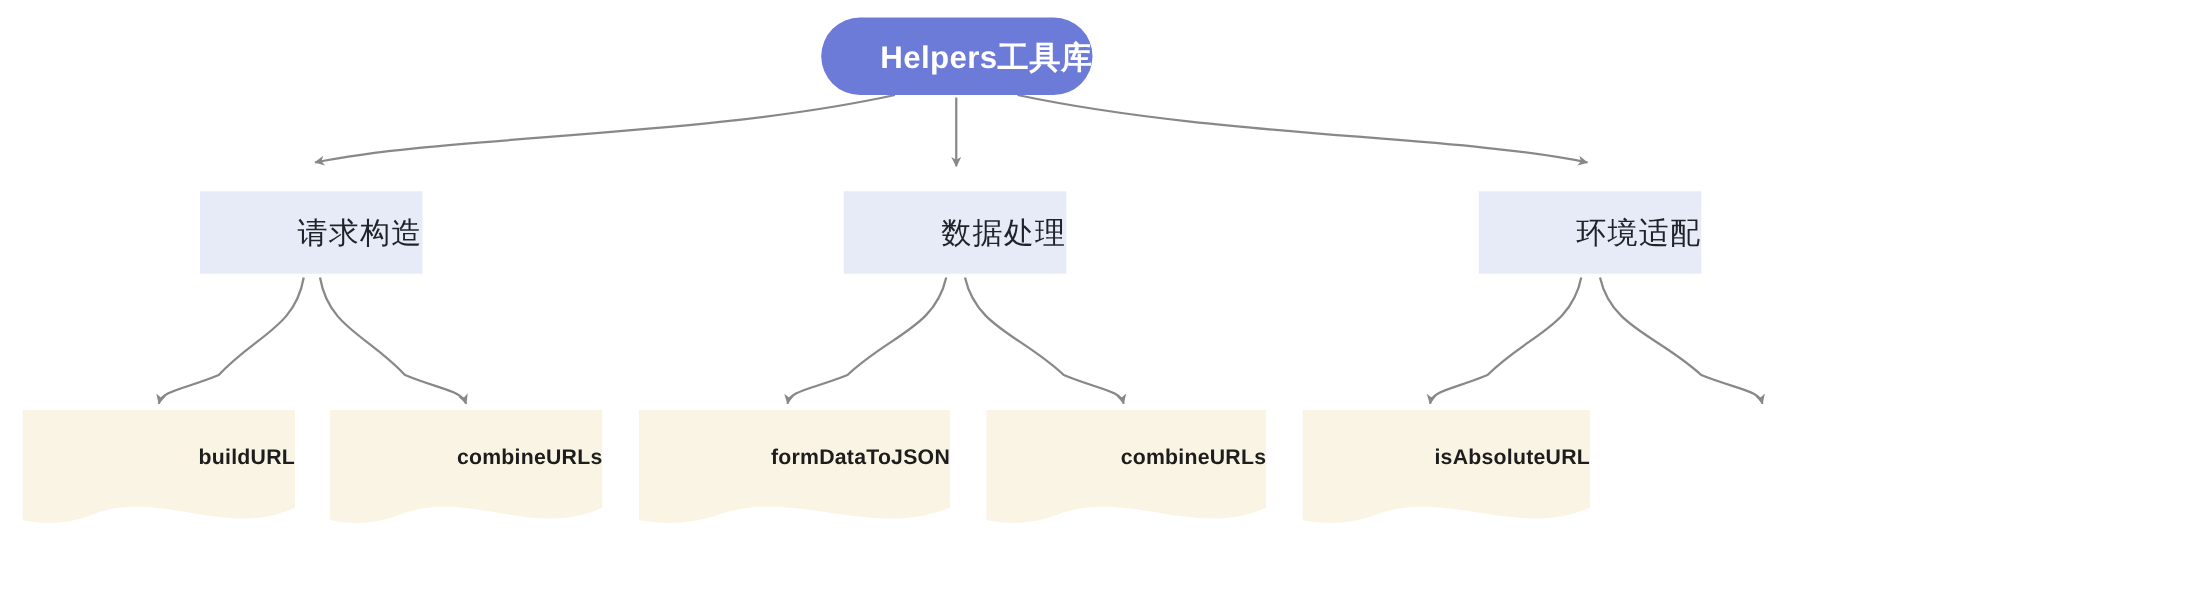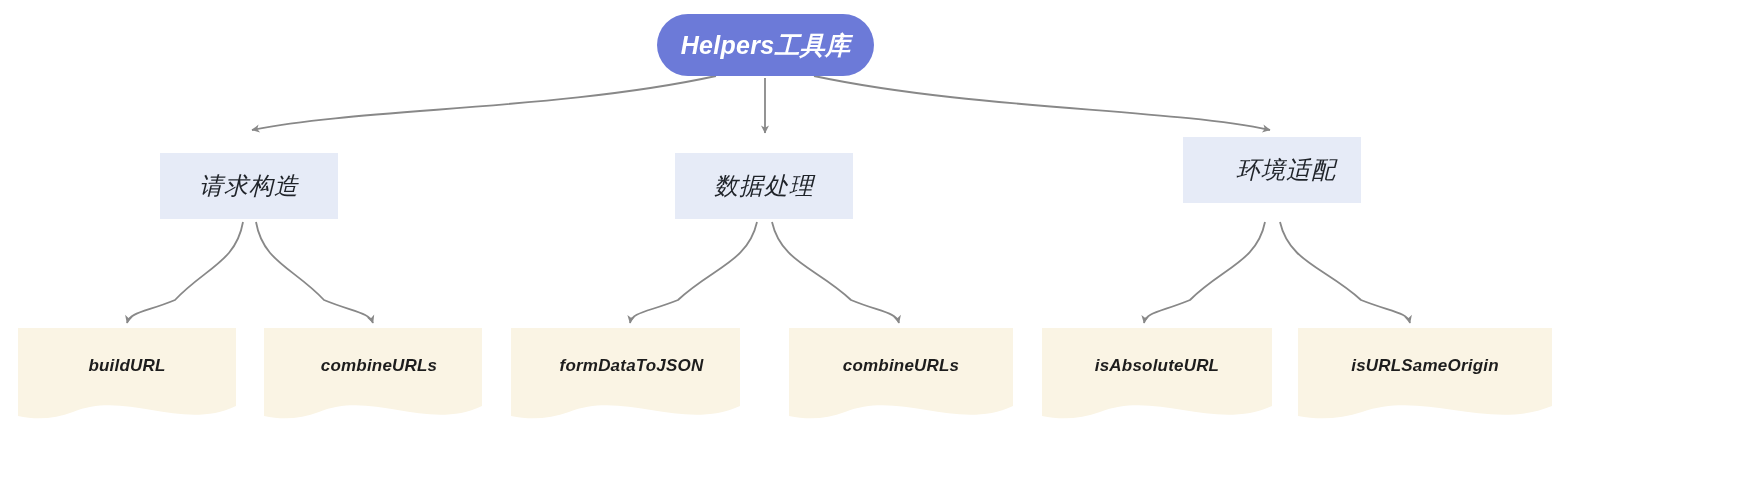--- a/index.html
+++ b/index.html
@@ -23,23 +23,22 @@
     top: 0;
     width: 1752px;
     height: 486px;
     pointer-events: none;
   }
   .node {
     position: absolute;
     box-sizing: border-box;
     display: flex;
     align-items: center;
-    justify-content: center;
+    justify-content: flex-end;
     text-align: center;
-    font-style: italic;
   }
   
   .node-root {
     background: #6c7ad8;
     border-radius: 34px;
     color: #ffffff;
     font-size: 25px;
     font-weight: bold;
     letter-spacing: 0.3px;
   }
@@ -107,59 +106,53 @@
   </div>
 
   <div class="node node-group" style="left:675px; top:153px; width:178px; height:66px;">
     <span>数据处理</span>
   </div>
 
   <div class="node node-group" style="left:160px; top:153px; width:178px; height:66px;">
     <span>请求构造</span>
   </div>
 
-  <div class="node node-group" style="left:1183px; top:137px; width:178px; height:66px;padding-left:28px;">
+  <div class="node node-group" style="left:1183px; top:153px; width:178px; height:66px;padding-left:28px;">
     <span>环境适配</span>
   </div>
 
   <div class="node node-leaf" style="left:18px; top:328px; width:218px; height:102px;">
     <svg class="leaf-bg" viewBox="0 0 218 102" preserveAspectRatio="none">
       <path d="M0,0 H218 V78 C163,104 109,62 55,84 C37,91 18,92 0,88 Z" fill="#faf4e4"></path>
     </svg>
     <span class="leaf-label">buildURL</span>
   </div>
 
   <div class="node node-leaf" style="left:264px; top:328px; width:218px; height:102px;padding-left:12px;">
     <svg class="leaf-bg" viewBox="0 0 218 102" preserveAspectRatio="none">
       <path d="M0,0 H218 V78 C163,104 109,62 55,84 C37,91 18,92 0,88 Z" fill="#faf4e4"></path>
     </svg>
     <span class="leaf-label">combineURLs</span>
   </div>
 
-  <div class="node node-leaf" style="left:511px; top:328px; width:229px; height:102px;padding-left:12px;">
+  <div class="node node-leaf" style="left:511px; top:328px; width:249px; height:102px;padding-left:12px;">
     <svg class="leaf-bg" viewBox="0 0 249 102" preserveAspectRatio="none">
       <path d="M0,0 H249 V78 C186,104 124,62 63,84 C42,91 21,92 0,88 Z" fill="#faf4e4"></path>
     </svg>
     <span class="leaf-label">formDataToJSON</span>
   </div>
 
   <div class="node node-leaf" style="left:789px; top:328px; width:224px; height:102px;">
     <svg class="leaf-bg" viewBox="0 0 224 102" preserveAspectRatio="none">
       <path d="M0,0 H224 V78 C168,104 112,62 56,84 C38,91 19,92 0,88 Z" fill="#faf4e4"></path>
     </svg>
     <span class="leaf-label">combineURLs</span>
   </div>
 
   <div class="node node-leaf" style="left:1042px; top:328px; width:230px; height:102px;">
     <svg class="leaf-bg" viewBox="0 0 230 102" preserveAspectRatio="none">
       <path d="M0,0 H230 V78 C172,104 115,62 58,84 C39,91 19,92 0,88 Z" fill="#faf4e4"></path>
     </svg>
     <span class="leaf-label">isAbsoluteURL</span>
   </div>
 
-  <div class="node node-leaf" style="left:1298px; top:328px; width:254px; height:102px;">
-    <svg class="leaf-bg" viewBox="0 0 254 102" preserveAspectRatio="none">
-      <path d="M0,0 H254 V78 C190,104 127,62 64,84 C43,91 21,92 0,88 Z" fill="#faf4e4"></path>
-    </svg>
-    <span class="leaf-label">isURLSameOrigin</span>
-  </div>
 
 </div>
 
 </body></html>

